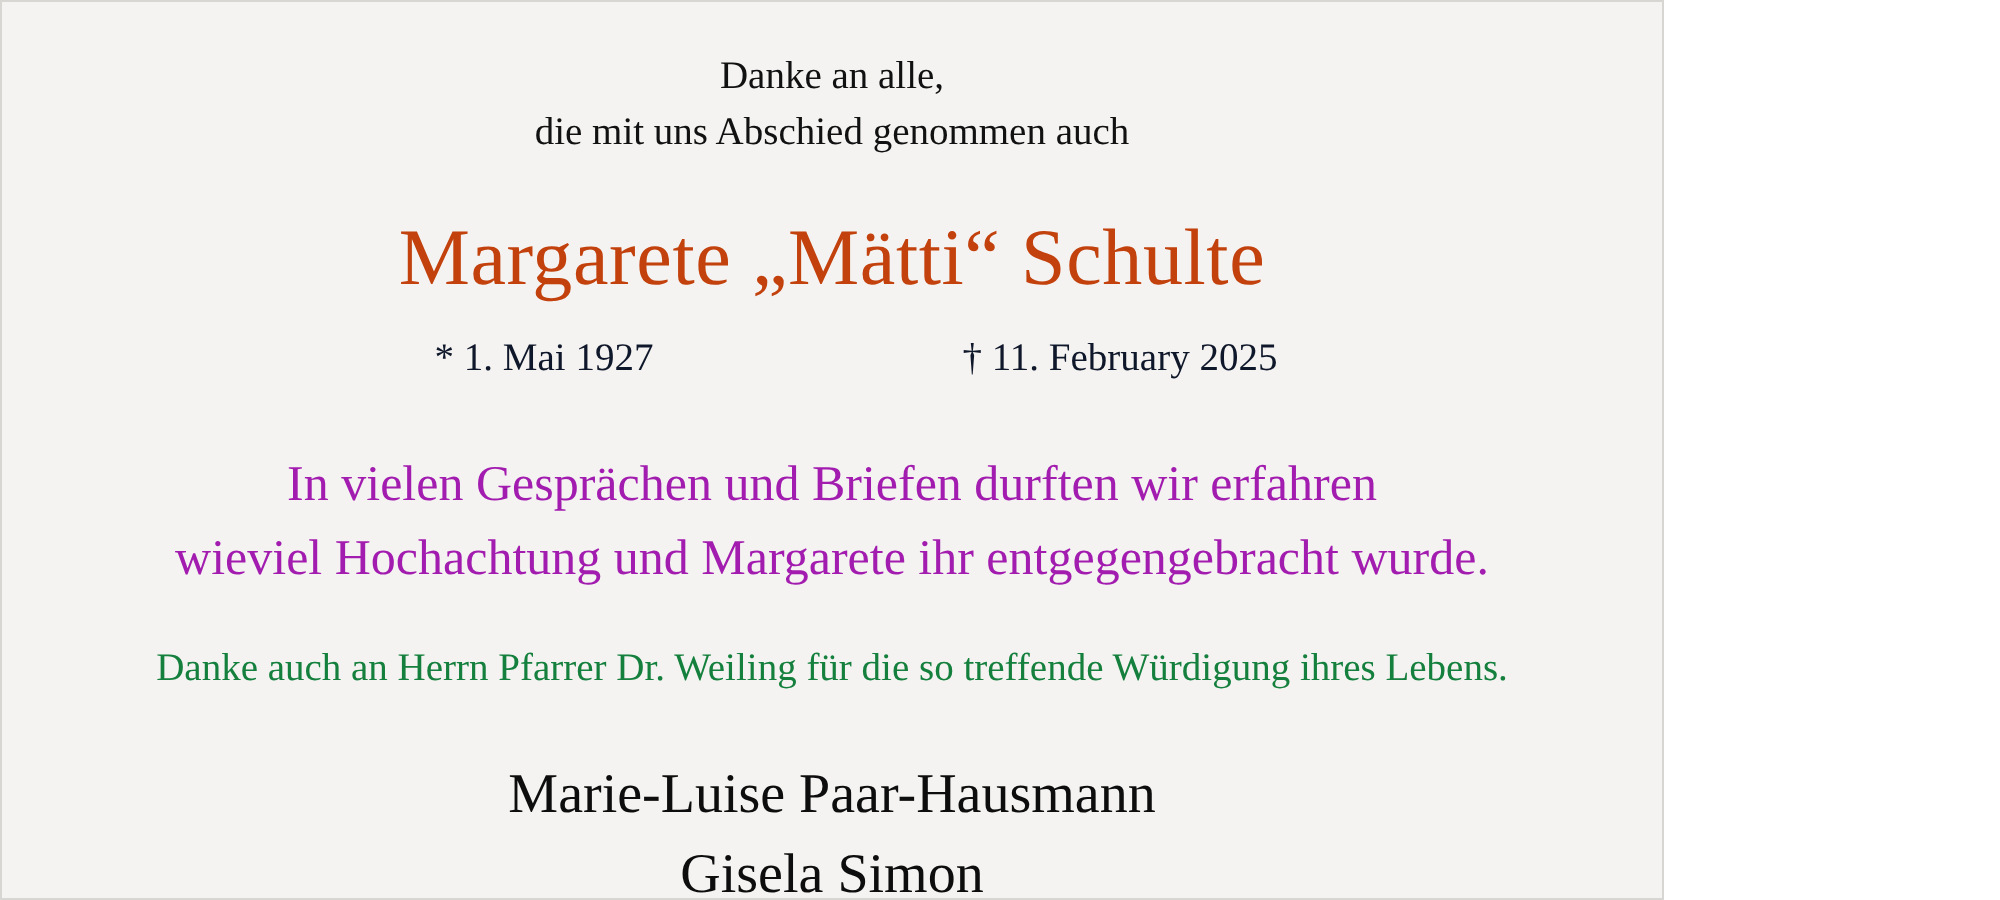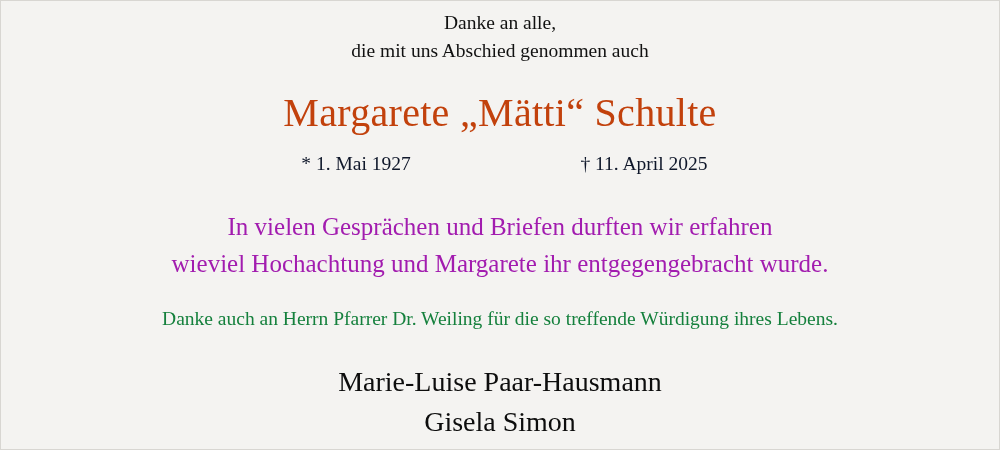--- a/index.html
+++ b/index.html
@@ -9,30 +9,30 @@
   }
   body {
     width: 1000px;
     height: 450px;
     overflow: hidden;
     font-family: "Liberation Serif", serif;
     color: #111111;
   }
   .notice {
     position: relative;
-    width: 1000px;
+    width: 832px;
     height: 450px;
     box-sizing: border-box;
     background: #f4f3f1;
     border: 1px solid #d8d6d2;
     display: flex;
     flex-direction: column;
     align-items: center;
     justify-content: flex-start;
-    padding-top: 8px;
+    padding-top: 24px;
   }
   .inner {
     width: 940px;
     text-align: center;
   }
   .intro {
     font-size: 19.5px;
     line-height: 1.42;
     color: #111111;
   }
@@ -101,21 +101,21 @@
     <div class="intro">
       <div>Danke an alle,</div>
       <div>die mit uns Abschied genommen auch</div>
     </div>
 
     <div class="name">Margarete „Mätti“ Schulte</div>
 
     <div class="dates">
       <span class="birth">* 1. Mai 1927</span>
       <span class="gap"></span>
-      <span class="death">† 11. April 2025</span>
+      <span class="death">† 11. February 2025</span>
     </div>
 
     <div class="body-text">
       <div>In vielen Gesprächen und Briefen durften wir erfahren</div>
       <div>wieviel Hochachtung und Margarete ihr entgegengebracht wurde.</div>
     </div>
 
     <div class="thanks">Danke auch an Herrn Pfarrer Dr. Weiling für die so treffende Würdigung ihres Lebens.</div>
 
     <div class="signers">

